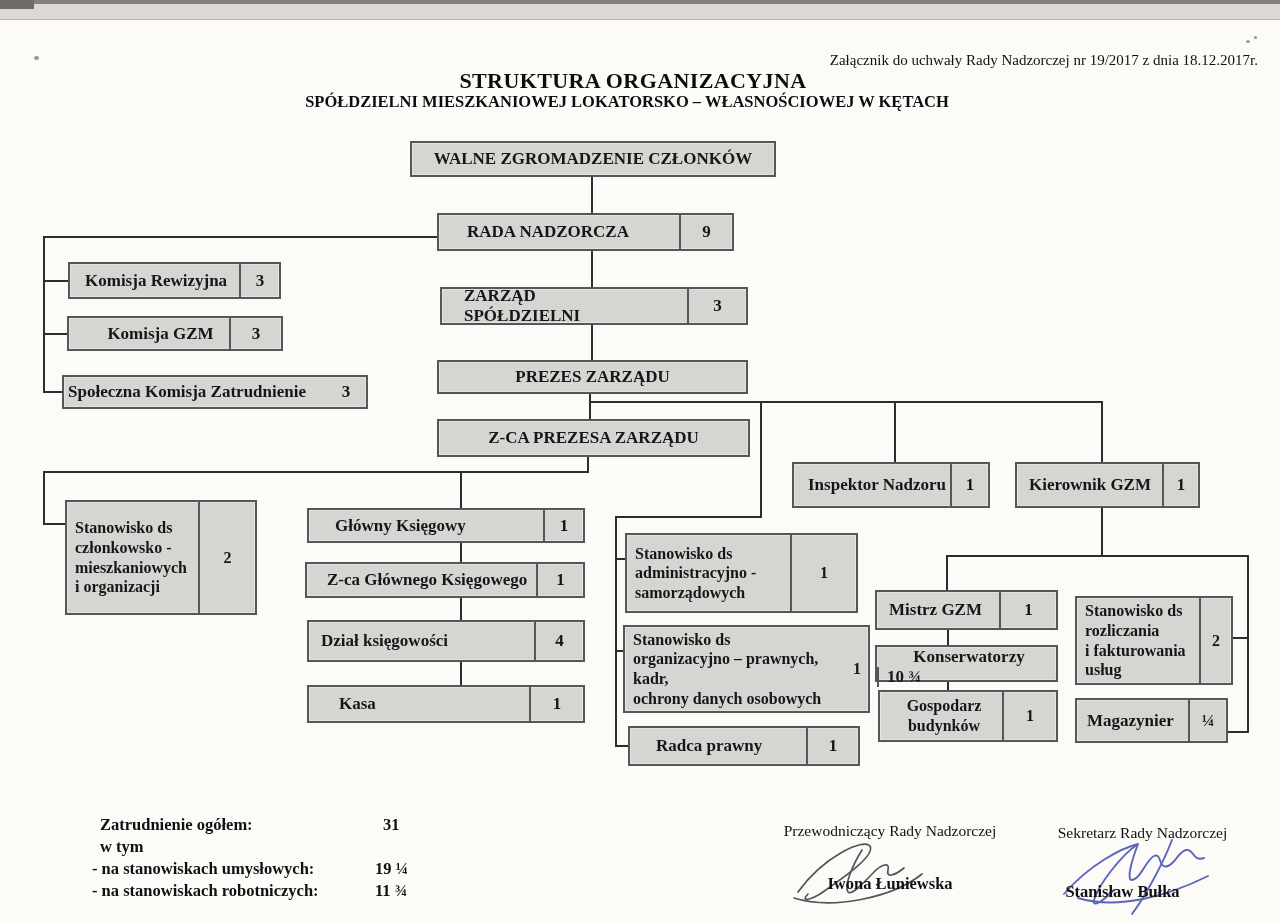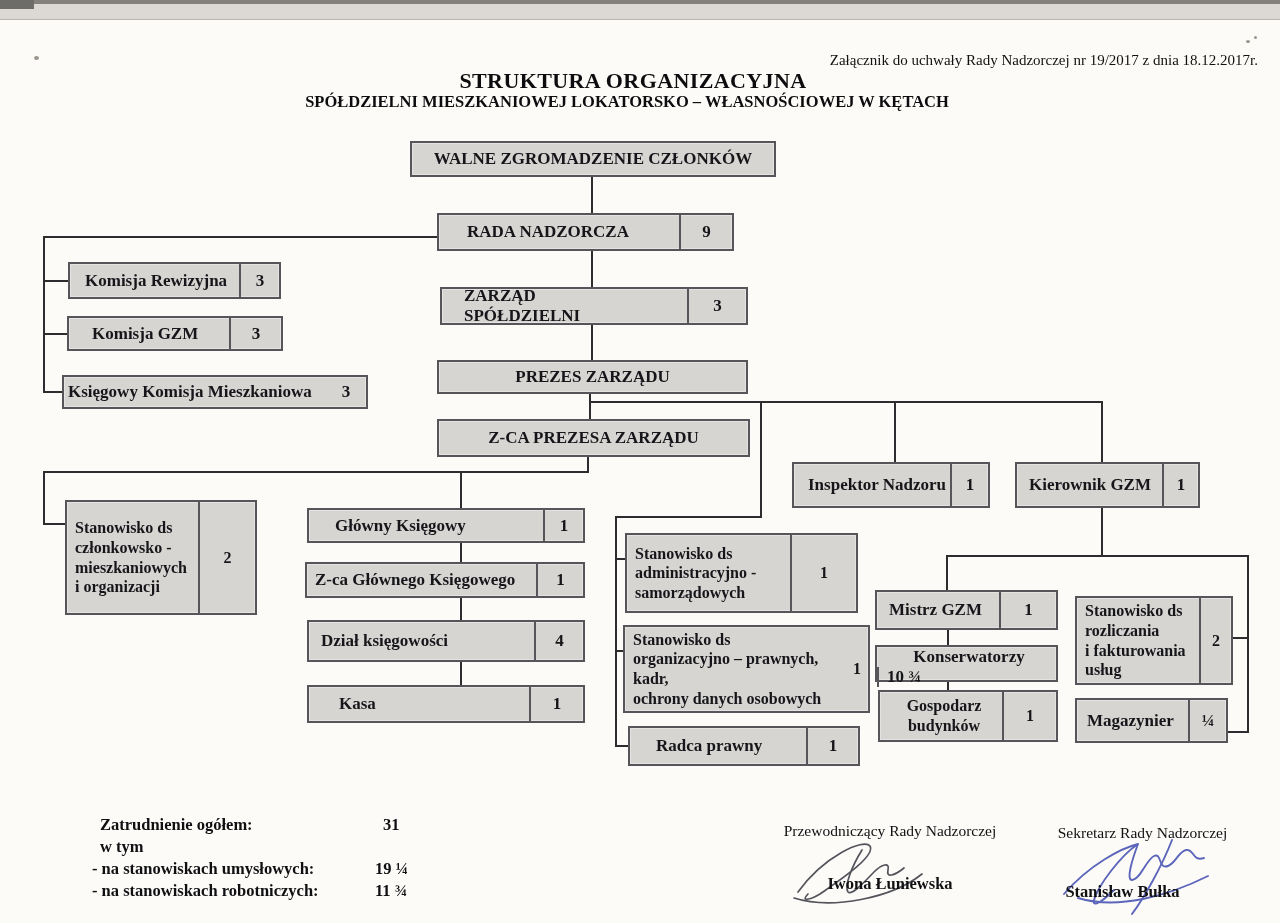--- a/index.html
+++ b/index.html
@@ -120,26 +120,26 @@
     <span class="lbl" style="padding-left:28px;">RADA NADZORCZA</span>
     <span class="cnt" style="width:51px;">9</span>
   </div>
 
   <div class="obox" style="left:68px;top:262px;width:213px;height:37px;">
     <span class="lbl" style="padding-left:15px;">Komisja Rewizyjna</span>
     <span class="cnt" style="width:38px;">3</span>
   </div>
 
   <div class="obox" style="left:67px;top:316px;width:216px;height:35px;">
-    <span class="lbl" style="padding-left:23px;">Komisja GZM</span>
+    <span class="lbl" style="padding-left:23px;text-align:center;">Komisja GZM</span>
     <span class="cnt" style="width:50px;">3</span>
   </div>
 
   <div class="obox" style="left:62px;top:375px;width:306px;height:34px;">
-    <span class="lbl" style="padding-left:4px;">Księgowy Komisja Mieszkaniowa</span>
+    <span class="lbl" style="padding-left:4px;">Społeczna Komisja Zatrudnienie</span>
     <span class="cnt nodiv" style="width:40px;">3</span>
   </div>
 
   <div class="obox" style="left:440px;top:287px;width:308px;height:38px;gap:36px;">
     <span class="lbl" style="padding-left:22px;">ZARZĄD SPÓŁDZIELNI</span>
     <span class="cnt" style="width:57px;">3</span>
   </div>
 
   <div class="obox center" style="left:437px;top:360px;width:311px;height:34px;">
     <span class="lbl">PREZES  ZARZĄDU</span>
@@ -166,21 +166,21 @@
 i organizacji</span>
     <span class="cnt" style="width:55px;">2</span>
   </div>
 
   <div class="obox" style="left:307px;top:508px;width:278px;height:35px;">
     <span class="lbl" style="padding-left:26px;">Główny Księgowy</span>
     <span class="cnt" style="width:38px;">1</span>
   </div>
 
   <div class="obox" style="left:305px;top:562px;width:280px;height:36px;">
-    <span class="lbl" style="padding-left:8px;">Z-ca Głównego Księgowego</span>
+    <span class="lbl" style="padding-left:20px;">Z-ca Głównego Księgowego</span>
     <span class="cnt" style="width:45px;">1</span>
   </div>
 
   <div class="obox" style="left:307px;top:620px;width:278px;height:42px;">
     <span class="lbl" style="padding-left:12px;">Dział księgowości</span>
     <span class="cnt" style="width:47px;">4</span>
   </div>
 
   <div class="obox" style="left:307px;top:685px;width:278px;height:38px;">
     <span class="lbl" style="padding-left:30px;">Kasa</span>

